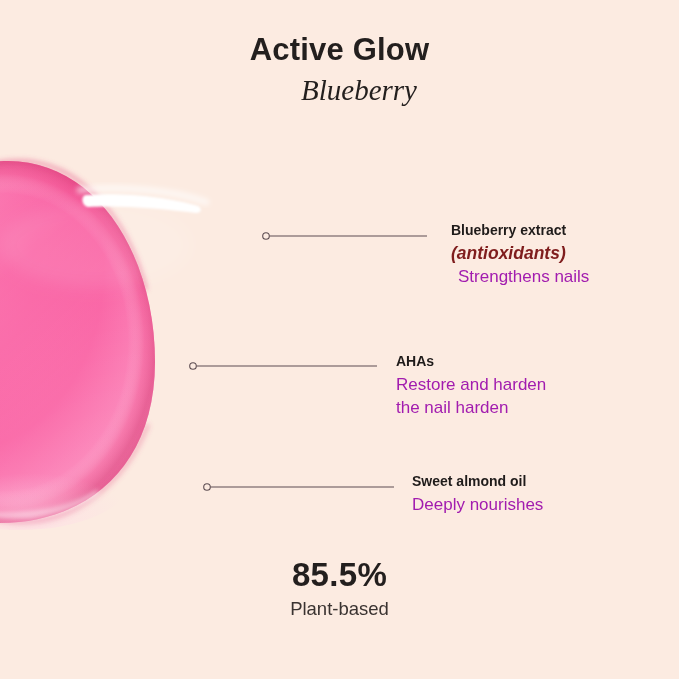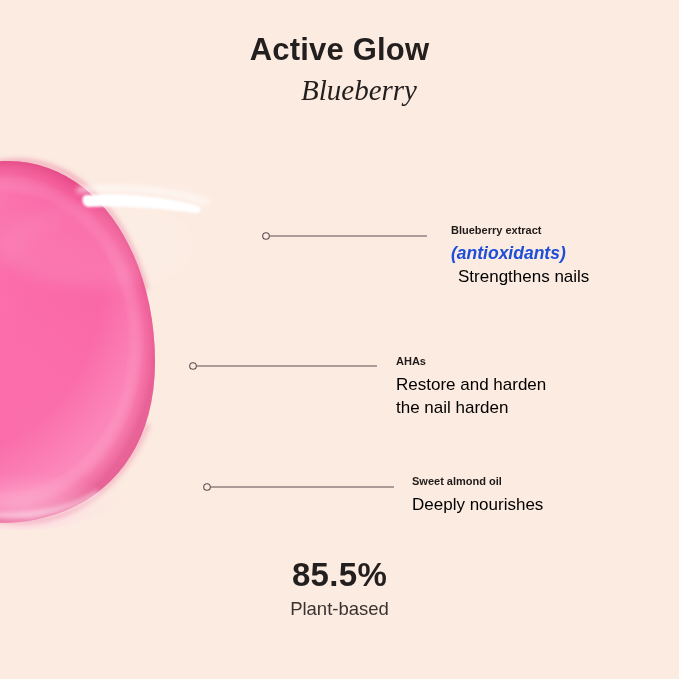--- a/index.html
+++ b/index.html
@@ -71,41 +71,41 @@
     position: absolute;
     height: 9px;
   }
   .leader svg { display: block; overflow: visible; }
 
   .callout {
     position: absolute;
     color: #231f1e;
   }
   .c-title {
-    font-size: 11px;
+    font-size: 14px;
     font-weight: 700;
     line-height: 23px;
     color: #1f1b1a;
     display: block;
     white-space: nowrap;
   }
   .c-title-italic {
     font-size: 17.5px;
     font-weight: 700;
     font-style: italic;
     line-height: 23px;
-    color: #1d4ed8;
+    color: #7f1d1d;
     display: block;
     white-space: nowrap;
   }
   .c-desc {
     font-size: 17px;
     font-weight: 400;
     line-height: 23px;
-    color: #000000;
+    color: #a21caf;
     display: block;
     white-space: nowrap;
   }
   .c-desc.indent { padding-left: 7px; }
 
   #callout-1 { left: 451px; top: 219px; }
   #callout-2 { left: 396px; top: 350px; }
   #callout-3 { left: 412px; top: 470px; }
 
   

